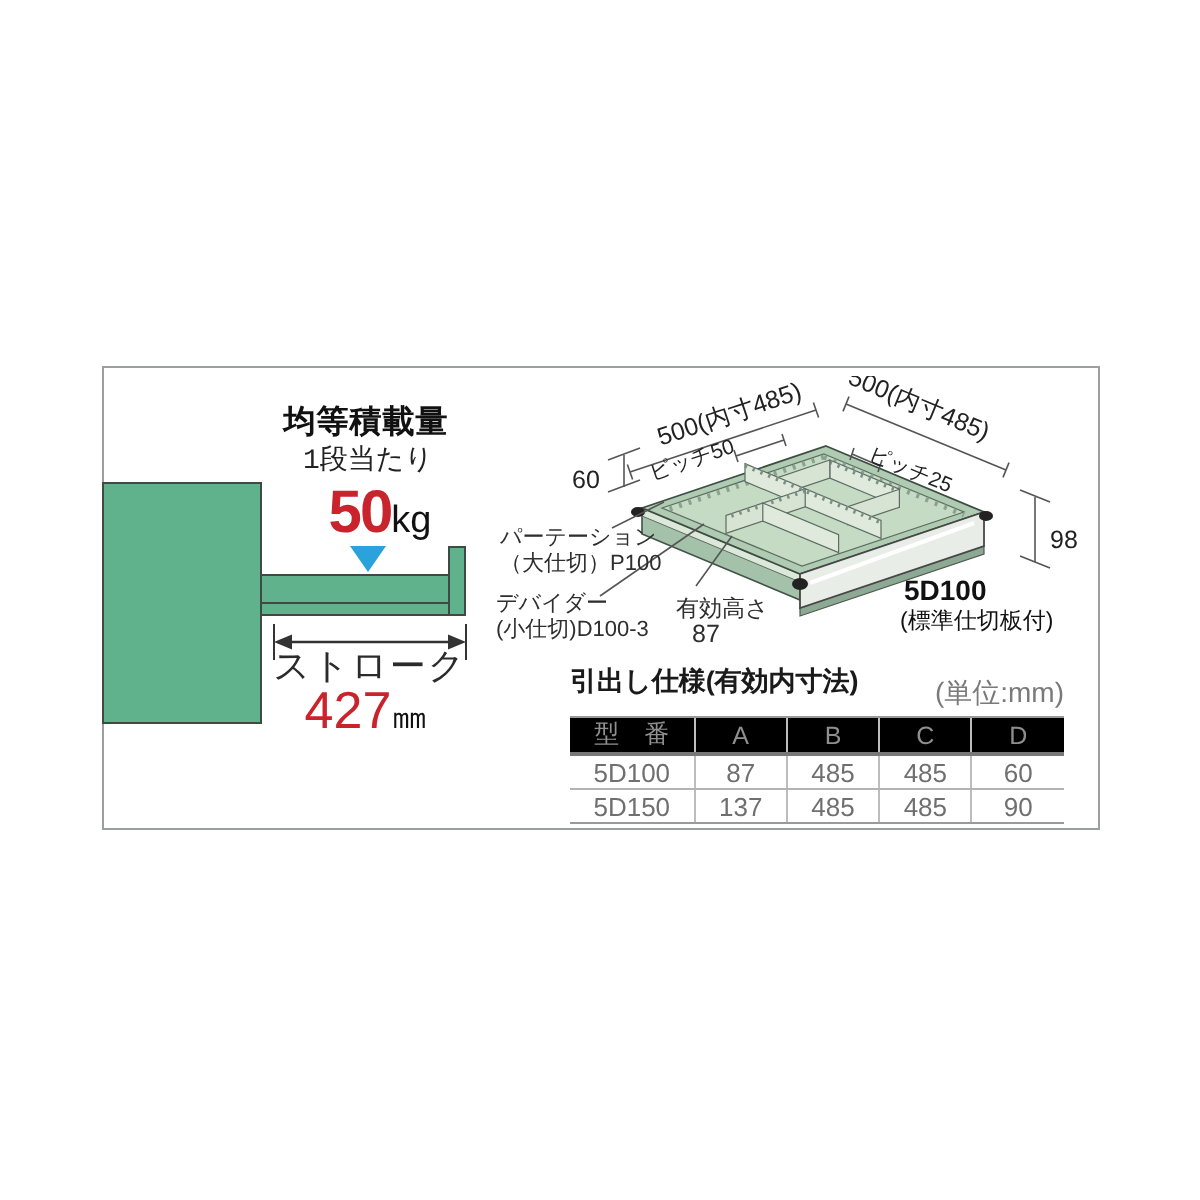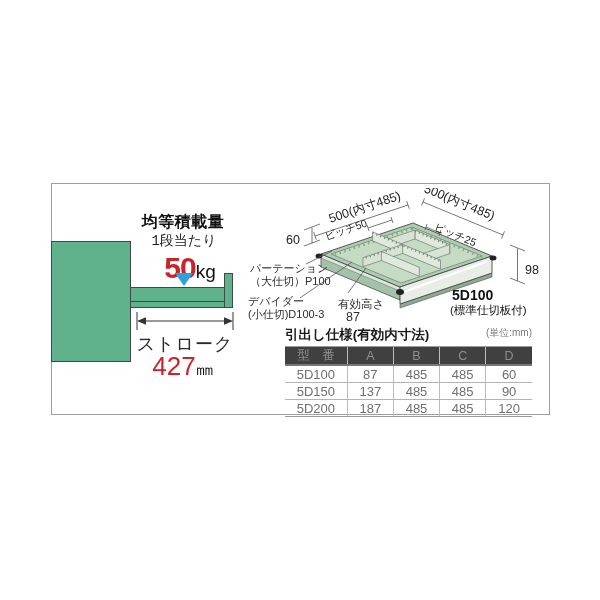--- a/index.html
+++ b/index.html
@@ -6,40 +6,40 @@
   #canvas{position:relative;width:600px;height:600px;background:#ffffff;overflow:hidden;
           font-family:"Liberation Sans","DejaVu Sans",sans-serif;}
   .abs{position:absolute;}
   
   #frame{left:51px;top:183px;width:497px;height:230px;border:1.5px solid #9b9f9e;background:#fff;}
   
   #cabinet{left:51px;top:241px;width:80px;height:121px;background:#5fb28b;border:1px solid #3f4a42;box-sizing:border-box;}
   #drawer-slab{left:130px;top:287px;width:96px;height:21px;background:#5fb28b;border:1px solid #3f4a42;box-sizing:border-box;}
   #drawer-slab .innerline{position:absolute;left:0;top:13px;width:100%;height:0;border-top:1px solid #3f4a42;}
   #drawer-front-tab{left:224px;top:273px;width:9px;height:35px;background:#5fb28b;border:1px solid #3f4a42;box-sizing:border-box;}
-  .ctext{text-align:center;margin-top:11px;}
+  .ctext{text-align:center;}
   #load-title{left:133px;top:201px;width:100px;font-size:16px;font-weight:bold;color:#111;letter-spacing:.5px;}
   #load-sub{left:134px;top:221px;width:100px;font-size:14px;color:#222;font-family:Liberation Mono, monospace;}
   #load-value-row{left:140px;top:240px;width:100px;white-space:nowrap;}
   #load-value{font-size:30px;font-weight:bold;color:#c9232b;letter-spacing:-1px;text-align:right;}
   #load-unit{font-size:19px;color:#111;}
   #blue-triangle{left:175px;top:273px;width:0;height:0;border-left:9px solid transparent;border-right:9px solid transparent;border-top:13px solid #2aa2dc;}
   #stroke-label{left:135px;top:321px;width:100px;font-size:18px;color:#2b2b2b;letter-spacing:1px;}
   #stroke-row{left:133px;top:340px;width:100px;white-space:nowrap;}
   #stroke-value{font-size:26px;color:#c9232b;}
   #stroke-unit{font-size:18px;color:#111;}
   #rail-label{left:88px;top:367px;width:120px;font-size:16px;font-weight:bold;color:#c9232b;}
   
   #table-block{left:285px;top:326px;width:247px;}
-  #table-head{display:flex;justify-content:space-between;align-items:flex-start;margin-bottom:2px;}
+  #table-head{display:flex;justify-content:space-between;align-items:center;margin-bottom:2px;}
   #table-title{font-size:13.5px;font-weight:bold;color:#1a1a1a;}
-  #table-unit{font-size:10px;color:#7a7a7a;}
+  #table-unit{font-size:14px;color:#7a7a7a;margin-top:12px;}
   table{border-collapse:collapse;width:247px;table-layout:fixed;}
   th,td{padding:0;height:16px;text-align:center;font-weight:normal;}
-  thead th{background:#404040;color:#8f8f8f;font-size:12.5px;border-top:1px solid #9a9a9a;border-bottom:2px solid #787878;}
+  thead th{background:#000000;color:#8f8f8f;font-size:12.5px;border-top:1px solid #9a9a9a;border-bottom:2px solid #787878;}
   tbody td{color:#6f6f6f;font-size:13px;border-bottom:1px solid #b3b3b3;}
   tbody tr:last-child td{border-bottom:1px solid #9a9a9a;}
   th+th,td+td{border-left:1px solid #bdbdbd;}
   col.c0{width:62px;} col.cn{width:46px;}
   svg text{font-family:"Liberation Sans","DejaVu Sans",sans-serif;}
 </style>
 </head>
 <body>
 
 <div id="canvas">
@@ -177,24 +177,17 @@
           <td>485</td>
           <td>60</td>
         </tr>
         <tr>
           <td>5D150</td>
           <td>137</td>
           <td>485</td>
           <td>485</td>
           <td>90</td>
         </tr>
-        <tr>
-          <td>5D200</td>
-          <td>187</td>
-          <td>485</td>
-          <td>485</td>
-          <td>120</td>
-        </tr>
       </tbody>
     </table>
   </div>
 
 </div>
 
 </body></html>

